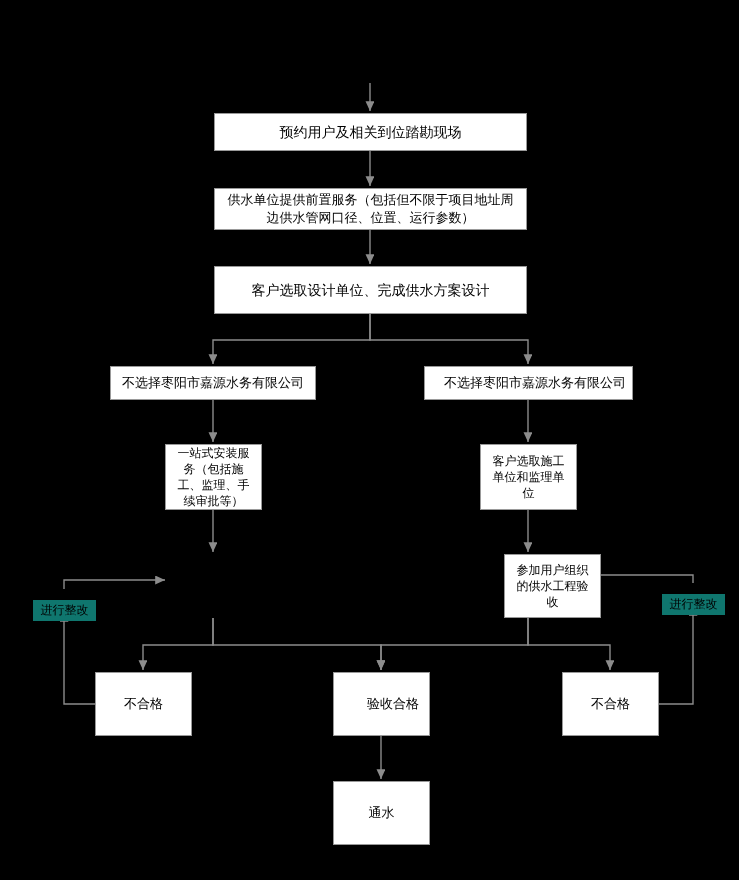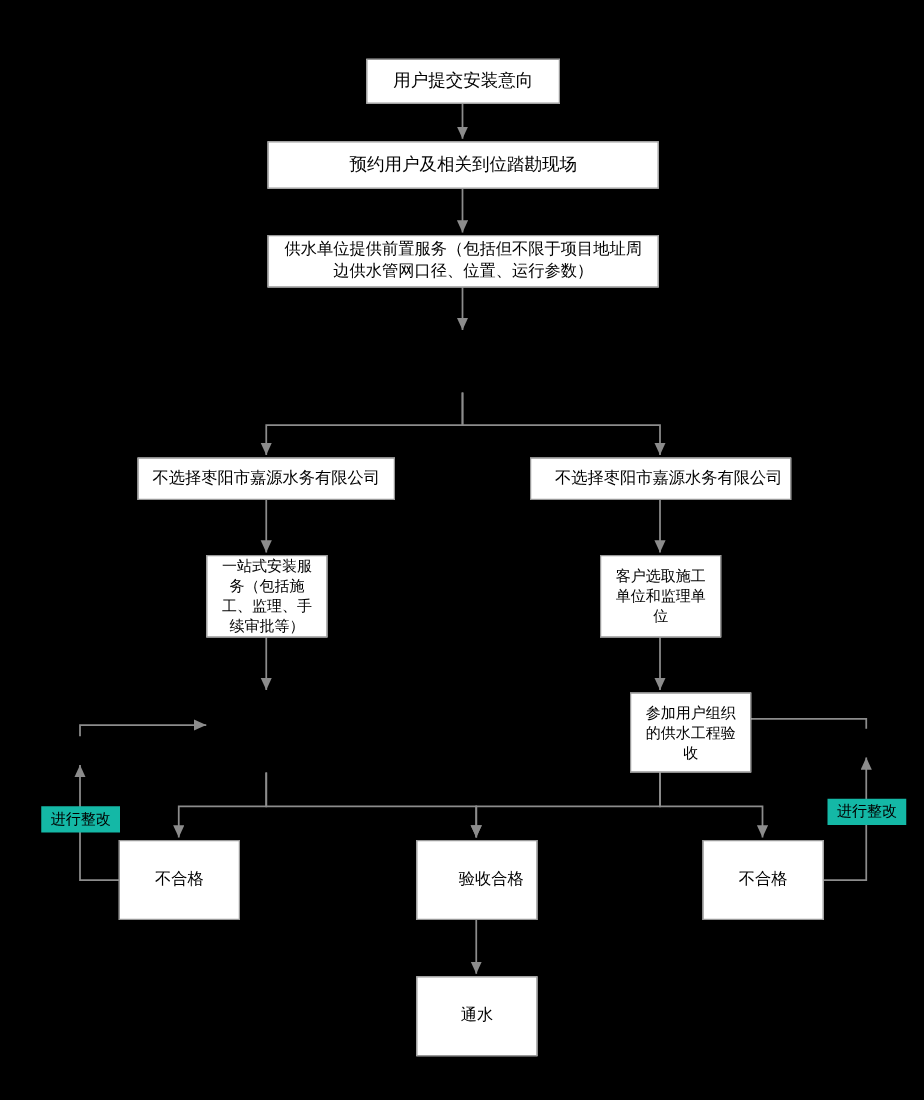--- a/index.html
+++ b/index.html
@@ -41,30 +41,29 @@
   .node span {
     display: block;
     white-space: pre-line;
   }
   .n-14 { font-size: 14px; }
   .n-13 { font-size: 13px; }
   .n-12 { font-size: 12px; }
   .label {
     position: absolute;
     box-sizing: border-box;
-    background: #14b8a6;
+    background: #0f766e;
     color: #000000;
     font-size: 12px;
     padding: 2px 4px;
     border: none;
     display: flex;
     align-items: center;
     justify-content: center;
     white-space: nowrap;
-    margin-top: 45px;
   }
 </style>
 </head>
 <body>
 
 <div id="canvas">
 
   <svg class="edges" viewBox="0 0 739 880">
     <defs>
       <marker id="arrow" markerWidth="9" markerHeight="9" refX="7" refY="3.2" orient="auto">
@@ -86,29 +85,29 @@
       <path d="M528,618 L528,645 L610,645 L610,670"></path>
       <path d="M528,618 L528,645 L381,645 L381,670"></path>
       <path d="M381,736 L381,779"></path>
       <path d="M95,704 L64,704 L64,612"></path>
       <path d="M64,589 L64,580 L165,580"></path>
       <path d="M659,704 L693,704 L693,606"></path>
       <path d="M693,583 L693,575 L579,575"></path>
     </g>
   </svg>
 
-  <div class="node n-14" style="left:293px; top:47px; width:155px; height:36px;">
-      <span>用户提交安装意向</span>
-    </div>
   <div class="node n-14" style="left:214px; top:113px; width:313px; height:38px;">
       <span>预约用户及相关到位踏勘现场</span>
     </div>
   <div class="node n-13" style="left:214px; top:188px; width:313px; height:42px;">
       <span>供水单位提供前置服务（包括但不限于项目地址周
 边供水管网口径、位置、运行参数）</span>
+    </div>
+  <div class="node n-14" style="left:214px; top:266px; width:313px; height:48px;">
+      <span>客户选取设计单位、完成供水方案设计</span>
     </div>
   <div class="node n-13" style="left:110px; top:366px; width:206px; height:34px;">
       <span>不选择枣阳市嘉源水务有限公司</span>
     </div>
   <div class="node n-13" style="left:424px; top:366px; width:209px; height:34px;justify-content:flex-end;">
       <span>不选择枣阳市嘉源水务有限公司</span>
     </div>
   <div class="node n-12" style="left:165px; top:444px; width:97px; height:66px;">
       <span>一站式安装服
 务（包括施

